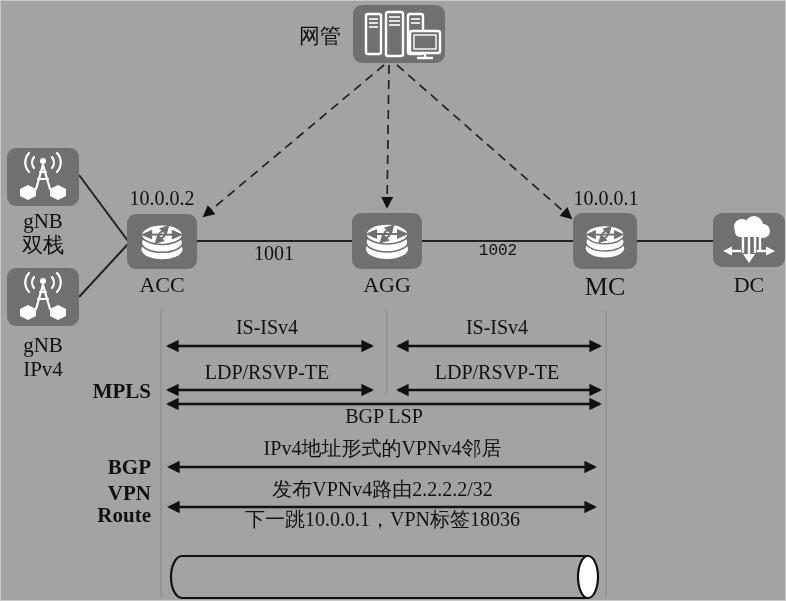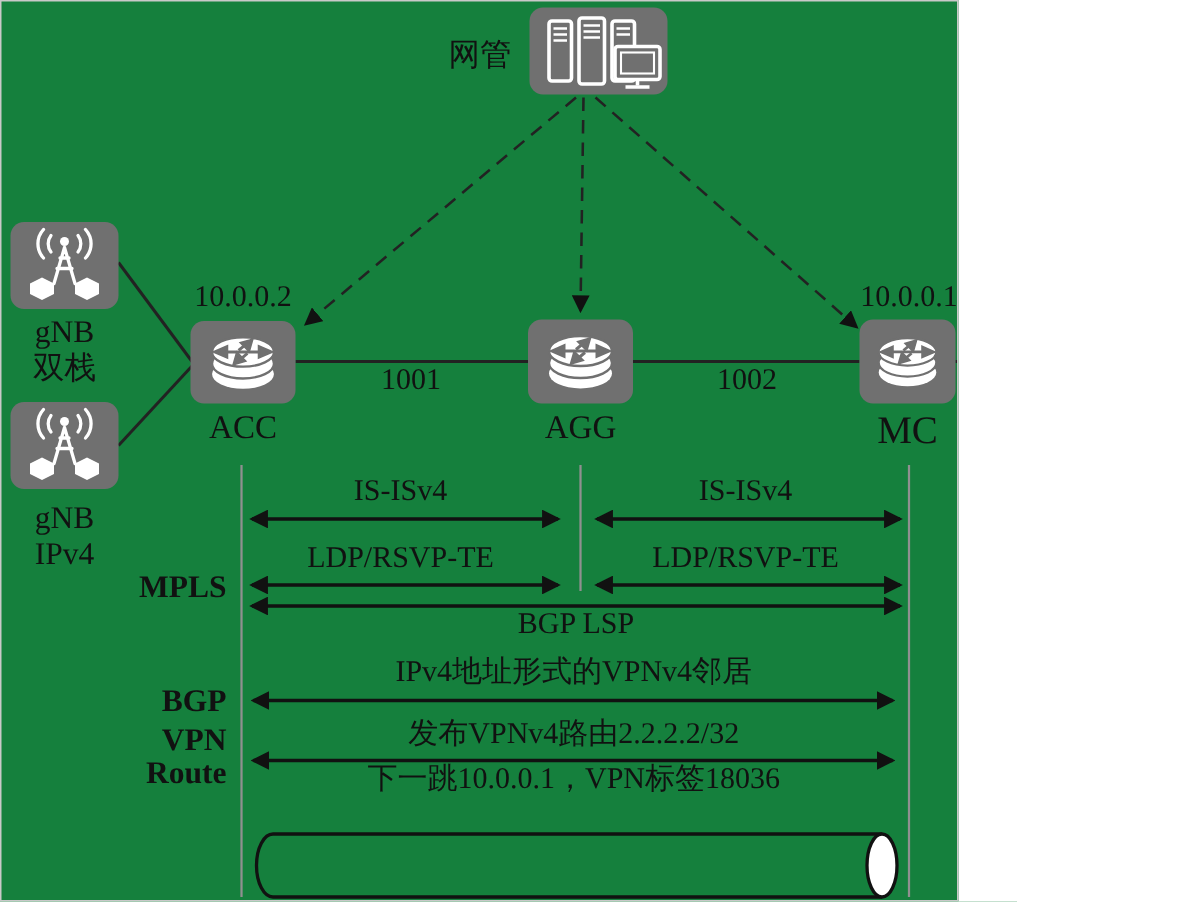--- a/index.html
+++ b/index.html
@@ -1,16 +1,16 @@
 <!DOCTYPE html>
 <html><head>
 <meta charset="utf-8">
 <style>
   html,body{margin:0;padding:0;background:#fff;}
-  .canvas{position:relative;width:639px;height:601px;background:#15803d;
+  .canvas{position:relative;width:786px;height:601px;background:#a3a3a3;
           box-sizing:border-box;border:1px solid #c9c9c9;overflow:hidden;
           font-family:"Liberation Serif","DejaVu Serif",serif;color:#111;}
   .overlay{position:absolute;left:0;top:0;width:786px;height:601px;}
   .node{position:absolute;background:#707070;border-radius:9px;
         display:flex;align-items:center;justify-content:center;}
   .lbl{position:absolute;text-align:center;line-height:1.05;color:#111;
        font-family:"Liberation Serif","DejaVu Serif",serif;white-space:nowrap;}
   .bold{font-weight:bold;}
   .right{text-align:right;}
 </style>
@@ -210,21 +210,21 @@
       <g fill="#fff">
         <polygon points="36,50 30,41 42,41"></polygon>
         <polygon points="10,38 19,33.5 19,42.5"></polygon>
         <polygon points="62,38 53,33.5 53,42.5"></polygon>
       </g>
     </svg>
   </div>
   <div class="lbl" style="left:712px;top:272px;width:72px;font-size:22px;font-family:Liberation Serif, serif;">DC</div>
 
   <div class="lbl" style="left:233px;top:242px;width:80px;font-size:20px;">1001</div>
-  <div class="lbl" style="left:457px;top:242px;width:80px;font-size:20px;">1002</div>
+  <div class="lbl" style="left:457px;top:242px;width:80px;font-size:16px;font-family:Liberation Mono, monospace;">1002</div>
 
   <div class="lbl bold right" style="left:58px;top:455px;width:92px;font-size:21px;">BGP</div>
   <div class="lbl bold right" style="left:58px;top:379px;width:92px;font-size:21px;">MPLS</div>
   <div class="lbl bold right" style="left:58px;top:481px;width:92px;font-size:21px;">VPN</div>
   <div class="lbl bold right" style="left:58px;top:503px;width:92px;font-size:21px;">Route</div>
 
   <div class="lbl" style="left:160px;top:316px;width:212px;font-size:20px;">IS-ISv4</div>
   <div class="lbl" style="left:390px;top:316px;width:212px;font-size:20px;">IS-ISv4</div>
   <div class="lbl" style="left:160px;top:361px;width:212px;font-size:20px;">LDP/RSVP-TE</div>
   <div class="lbl" style="left:390px;top:361px;width:212px;font-size:20px;">LDP/RSVP-TE</div>

